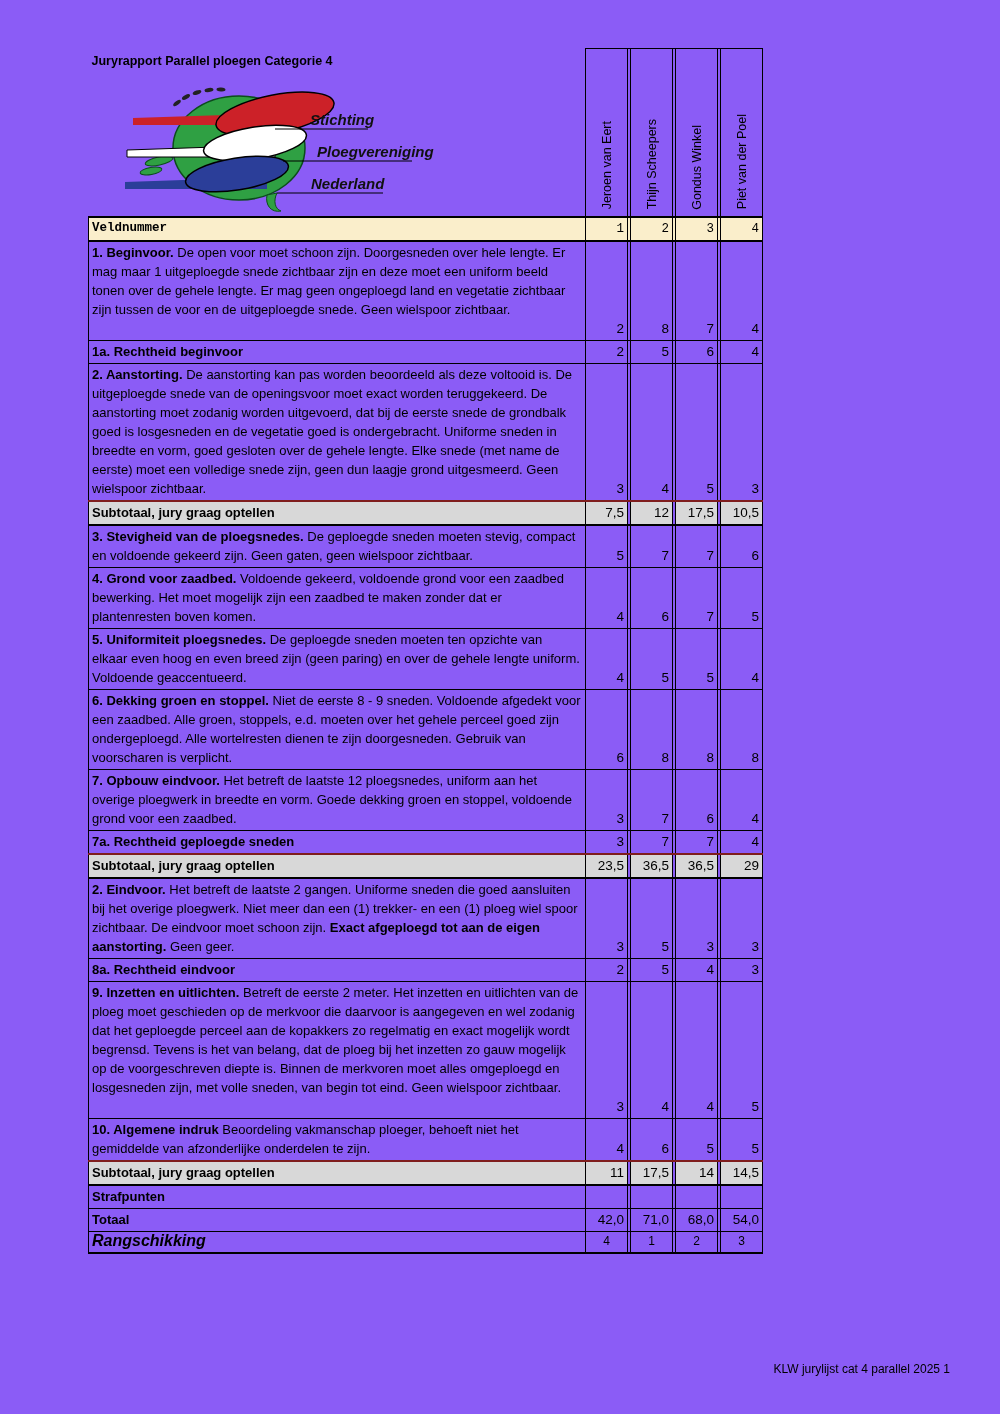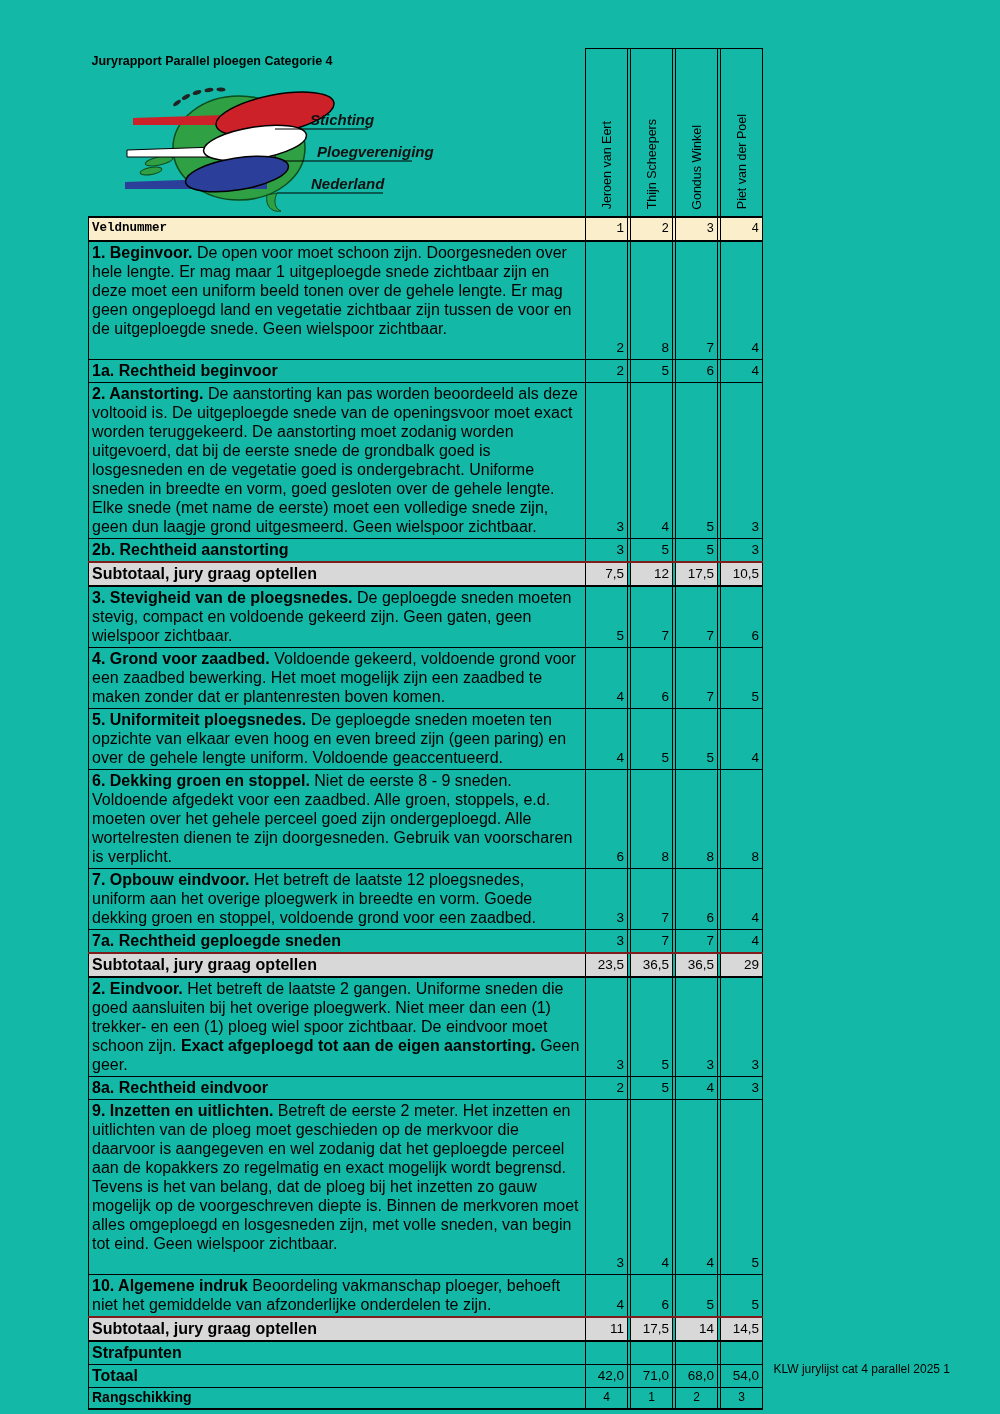--- a/index.html
+++ b/index.html
@@ -1,38 +1,38 @@
 <!DOCTYPE html>
 <html><head>
 <meta charset="utf-8">
 <style>
   *{box-sizing:border-box;margin:0;padding:0;}
   html,body{background:#fff;}
-  .page{position:relative;width:1000px;height:1414px;background:#14b8a6;overflow:hidden;
+  .page{position:relative;width:1000px;height:1414px;background:#8b5cf6;overflow:hidden;
          font-family:"Liberation Sans",sans-serif;color:#000;}
   .doc-title{position:absolute;left:3px;top:5px;font-size:12.5px;font-weight:bold;white-space:nowrap;}
   table.jury{position:absolute;left:88px;top:48px;width:675px;border-collapse:collapse;table-layout:fixed;}
   tr.hdr td{height:168px;}
   td.hdr-desc{border:none;position:relative;vertical-align:top;}
   td.hdr-name{border:1px solid #000;vertical-align:bottom;padding:0 0 6px 0;}
   td.hdr-gap{border:1px solid #000;}
   .vname{writing-mode:vertical-rl;transform:rotate(180deg);font-size:12.5px;line-height:14px;
          white-space:nowrap;margin:0 auto;display:block;}
-  td.d{border:1px solid #000;padding:1px 4px 2px 3px;font-size:16px;line-height:19px;vertical-align:top;}
+  td.d{border:1px solid #000;padding:1px 4px 2px 3px;font-size:13px;line-height:19px;vertical-align:top;}
   td.s{border:1px solid #000;text-align:right;vertical-align:bottom;padding:0 3px 2px 0;
        font-size:13.5px;line-height:18px;}
   td.g{border:1px solid #000;padding:0;}
   td.pad20{padding-bottom:21px;}
   tr.veld td{background:#faeecb;border-top:2px solid #000;border-bottom:2px solid #000;font-family:Liberation Mono, monospace;}
   tr.veld td.d{font-size:12.5px;}
   tr.veld td.s{font-size:12.5px;}
   tr.subt td{border-top:2px solid #7f1d1d;border-bottom:2px solid #000;}
   tr.subt td.d,tr.subt td.s{background:#d8d8d8;}
   tr.rang td{border-bottom:2px solid #000;}
-  tr.rang td.d{font-size:14px;line-height:16px;}
+  tr.rang td.d{font-size:16px;line-height:16px;font-style:italic;}
   tr.rang td.s{text-align:center;font-size:12px;padding:0 0 2px 0;}
   .logo{position:absolute;left:36px;top:38px;}
   .logotxt{font-style:italic;font-weight:bold;font-size:15px;fill:#111;
            font-family:"Liberation Sans",sans-serif;}
   .footer{position:absolute;top:1362px;right:50px;font-size:12px;white-space:nowrap;text-align:center;}
 </style>
 </head>
 <body>
 
 <div class="page">
@@ -133,30 +133,20 @@
       <td class="d"><b>2. Aanstorting.</b> <span>De aanstorting kan pas worden beoordeeld als deze voltooid is. De uitgeploegde snede van de openingsvoor moet exact worden teruggekeerd. De aanstorting moet zodanig worden uitgevoerd, dat bij de eerste snede de grondbalk goed is losgesneden en de vegetatie goed is ondergebracht. Uniforme sneden in breedte en vorm, goed gesloten over de gehele lengte. Elke snede (met name de eerste) moet een volledige snede zijn, geen dun laagje grond uitgesmeerd. Geen wielspoor zichtbaar.</span></td>
       <td class="s">3</td>
       <td class="g"></td>
       <td class="s">4</td>
       <td class="g"></td>
       <td class="s">5</td>
       <td class="g"></td>
       <td class="s">3</td>
     </tr>
 
-    <tr>
-      <td class="d"><b>2b. Rechtheid aanstorting</b></td>
-      <td class="s">3</td>
-      <td class="g"></td>
-      <td class="s">5</td>
-      <td class="g"></td>
-      <td class="s">5</td>
-      <td class="g"></td>
-      <td class="s">3</td>
-    </tr>
 
     <tr class="subt">
       <td class="d"><b>Subtotaal, jury graag optellen</b></td>
       <td class="s">7,5</td>
       <td class="g"></td>
       <td class="s">12</td>
       <td class="g"></td>
       <td class="s">17,5</td>
       <td class="g"></td>
       <td class="s">10,5</td>

